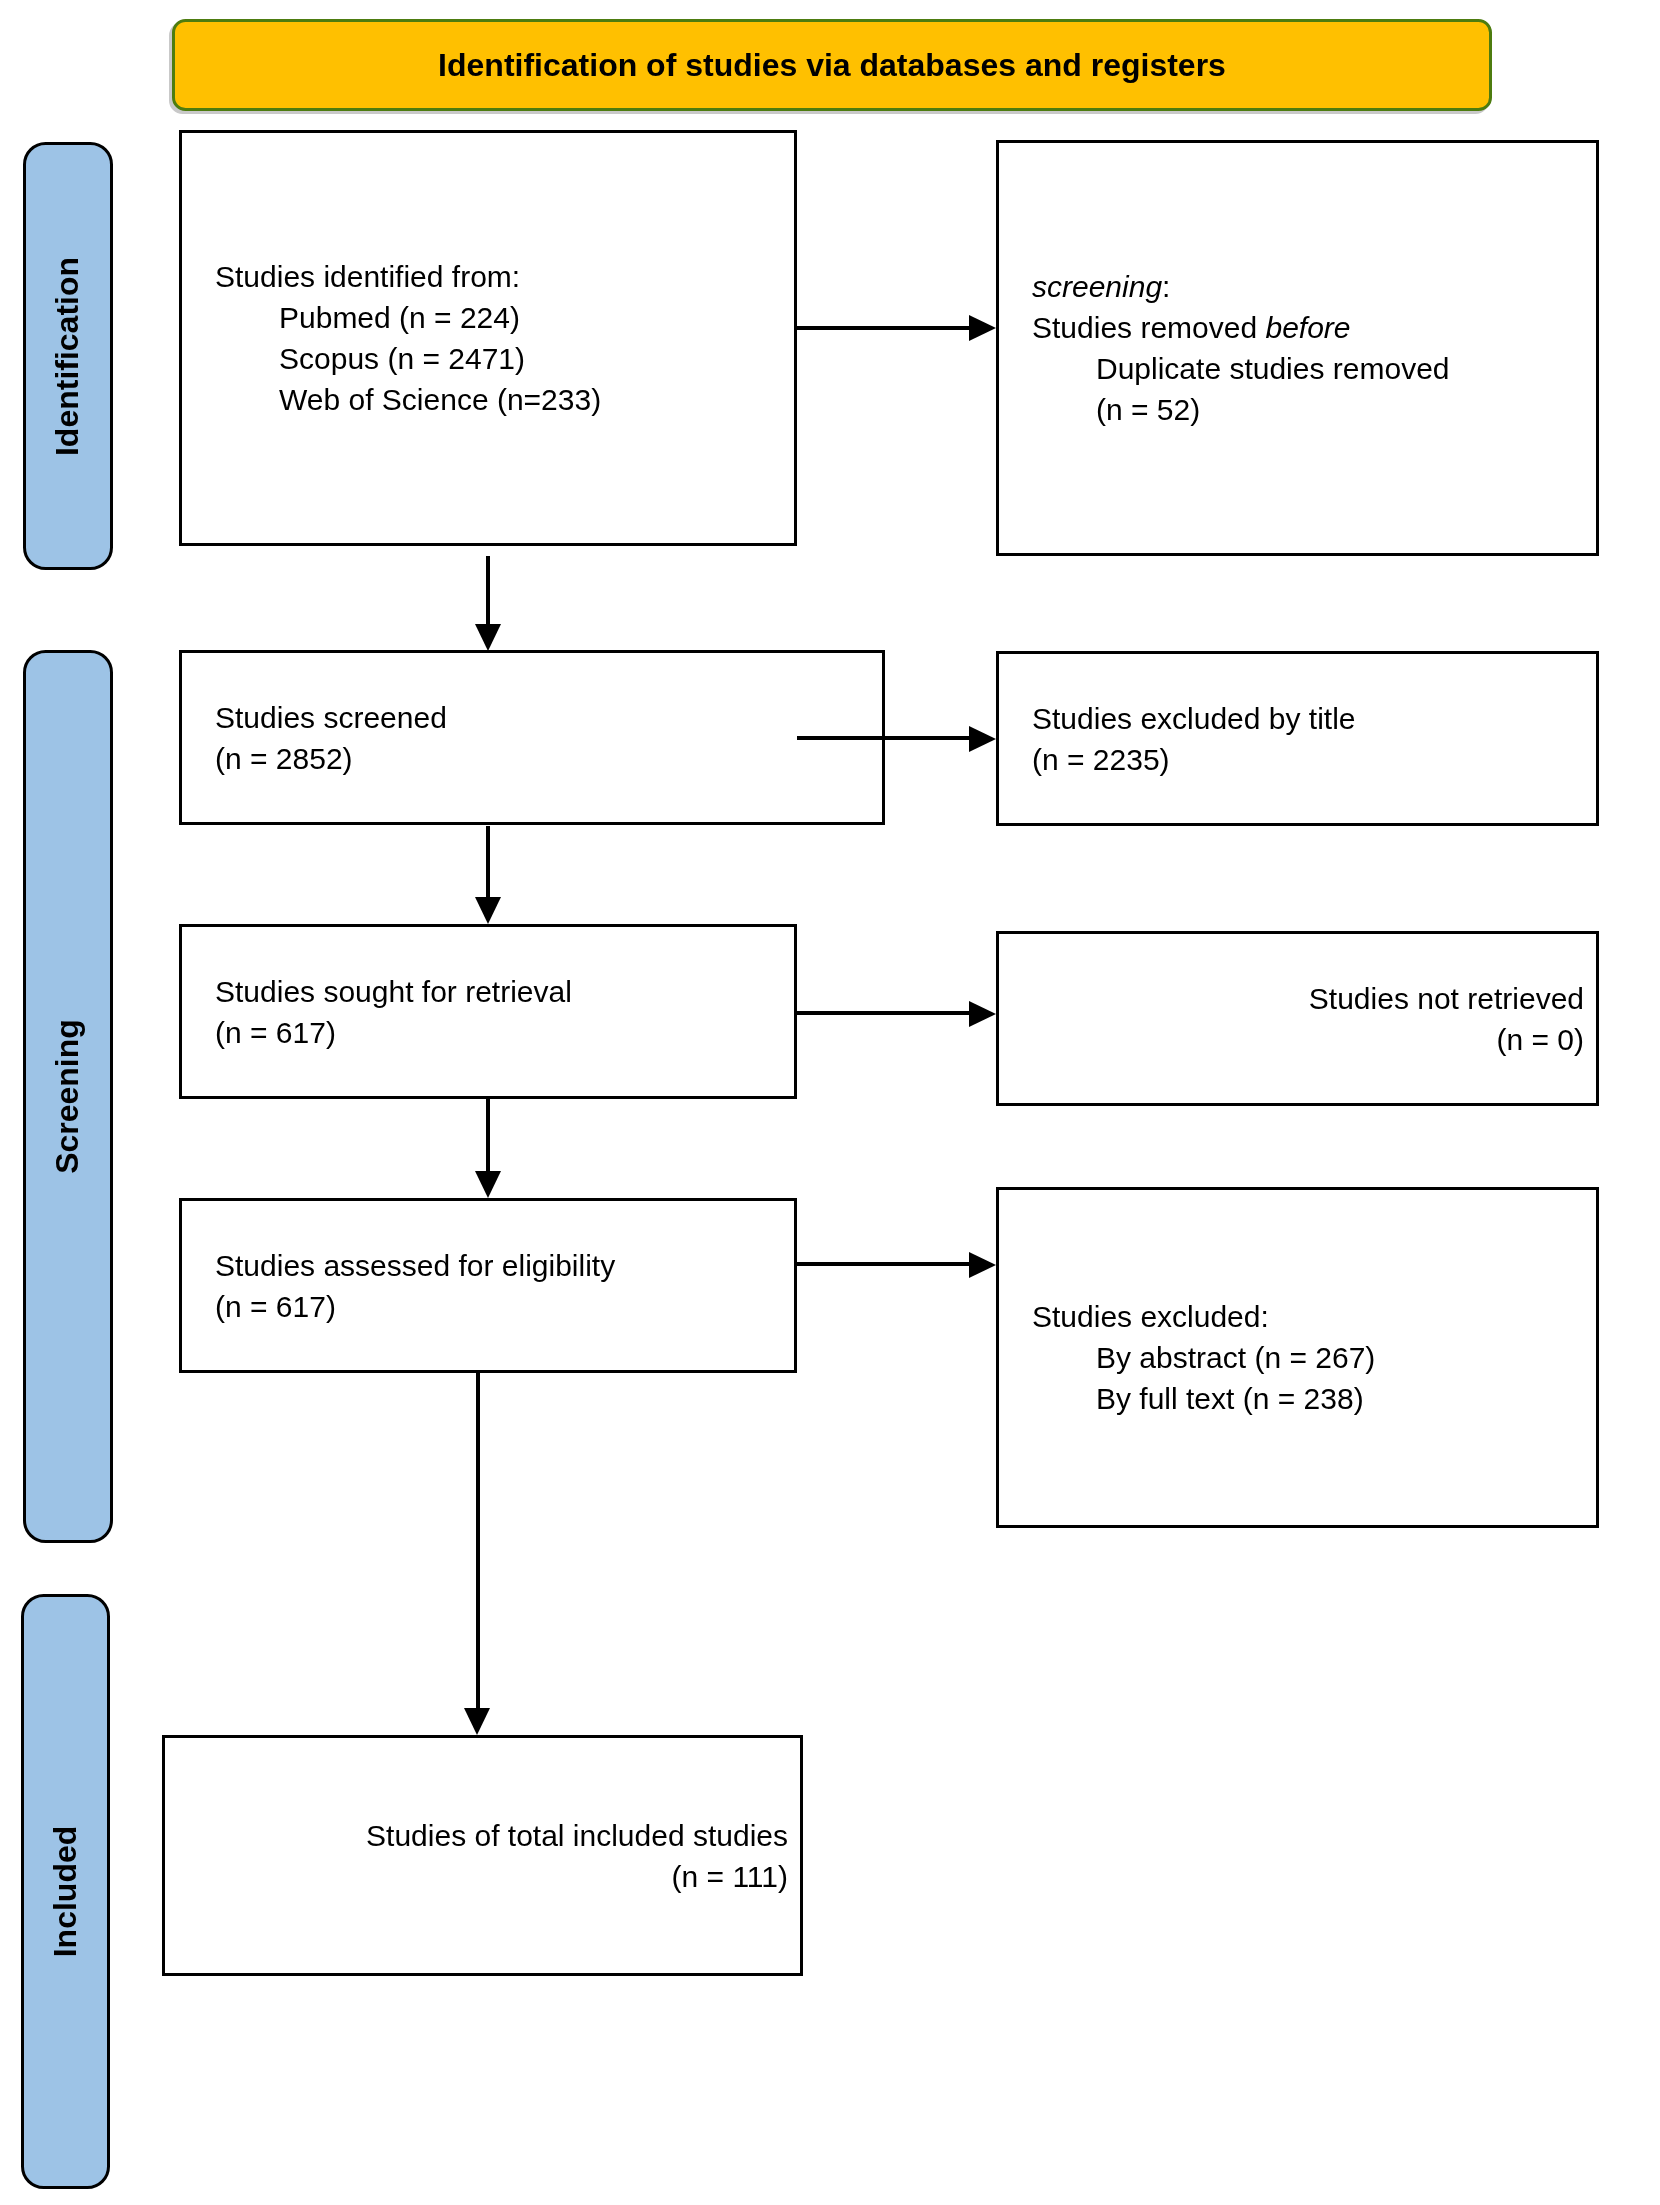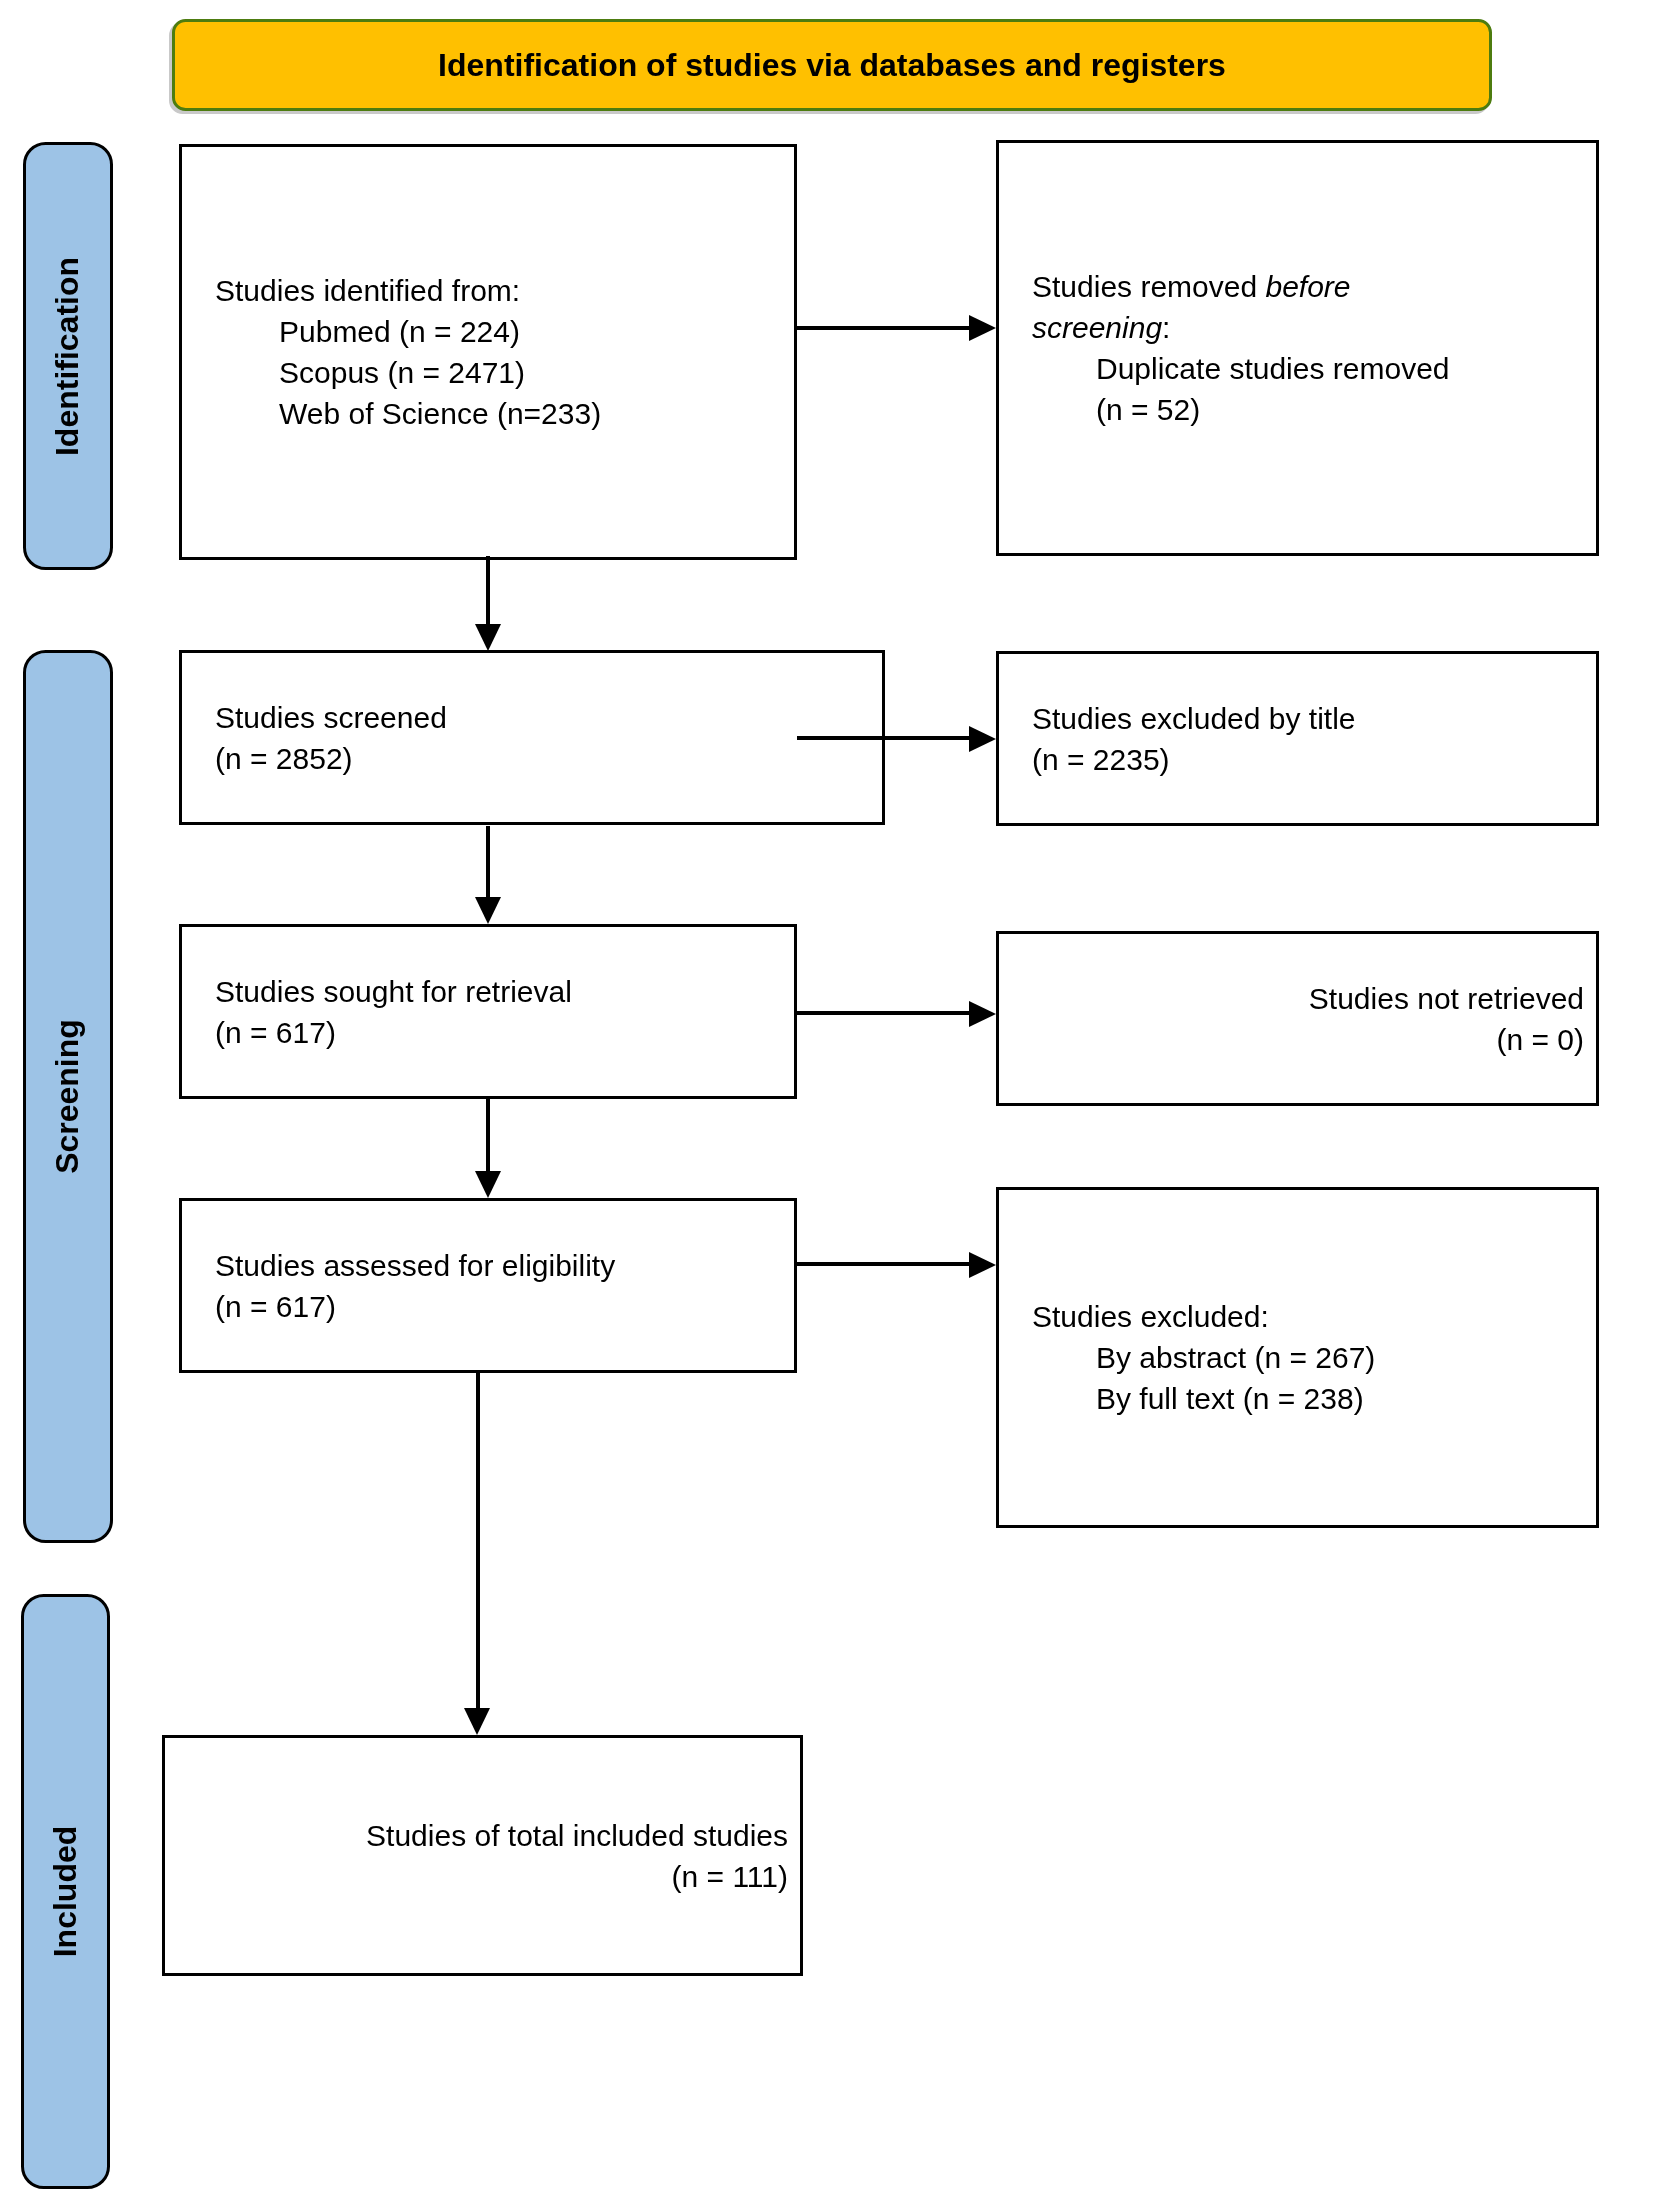--- a/index.html
+++ b/index.html
@@ -43,21 +43,21 @@
   .box {
     position: absolute;
     background: #FFFFFF;
     border: 3.8px solid #000000;
     box-sizing: border-box;
     display: flex; flex-direction: column; justify-content: center;
     padding-left: 33px; padding-right: 12px;
     font-size: 30px; line-height: 41px;
   }
   .box .indent { padding-left: 64px; }
-  .box-identified  { left: 179px;  top: 144px;  width: 618px; height: 416px; }
+  .box-identified  { left: 179px;  top: 130px;  width: 618px; height: 416px; }
   .box-removed     { left: 996px; top: 140px;  width: 603px; height: 416px; }
   .box-screened    { left: 179px;  top: 650px;  width: 706px; height: 175px; }
   .box-excl-title  { left: 996px; top: 651px;  width: 603px; height: 175px; }
   .box-sought      { left: 179px;  top: 924px; width: 618px; height: 175px; }
   .box-notretr     { left: 996px; top: 931px; width: 603px; height: 175px; text-align: right; }
   .box-assessed    { left: 179px;  top: 1198px; width: 618px; height: 175px; }
   .box-excluded    { left: 996px; top: 1187px; width: 603px; height: 341px; }
   .box-included    { left: 162px;  top: 1735px; width: 641px; height: 241px; align-items: flex-end; }
   .it { font-style: italic; }
   .hline, .vline { position: absolute; background: #000000; }
@@ -94,22 +94,22 @@
   </div>
 
   <div class="box box-identified">
     <div>Studies identified from:</div>
     <div class="indent">Pubmed (n = 224)</div>
     <div class="indent">Scopus (n = 2471)</div>
     <div class="indent">Web of Science (n=233)</div>
   </div>
 
   <div class="box box-removed">
+    <div><span class="it">screening</span><span>:</span></div>
     <div><span>Studies removed </span><span class="it">before</span></div>
-    <div><span class="it">screening</span><span>:</span></div>
     <div class="indent">Duplicate studies removed</div>
     <div class="indent">(n = 52)</div>
   </div>
 
   <div class="box box-screened">
     <div>Studies screened</div>
     <div>(n = 2852)</div>
   </div>
 
   <div class="box box-excl-title">

